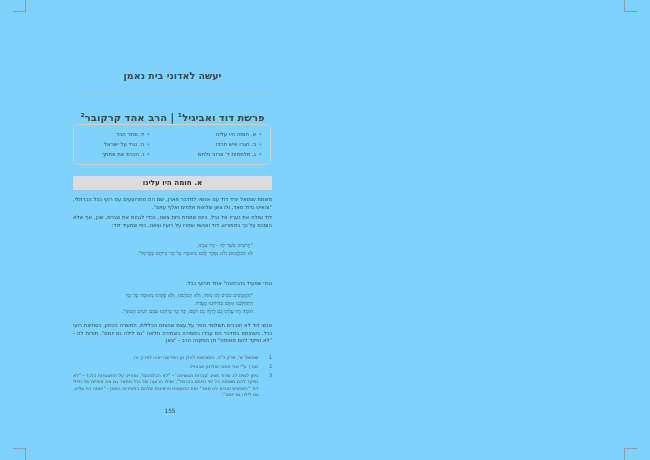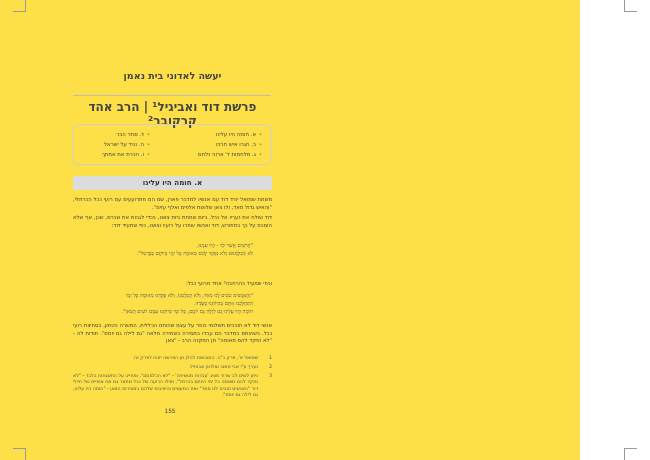--- a/index.html
+++ b/index.html
@@ -1,34 +1,34 @@
 <!DOCTYPE html>
 <html><head>
   <meta charset="utf-8">
   <style>
     * { box-sizing: border-box; margin: 0; padding: 0; }
     html, body {
       width: 650px; height: 460px; background: #ffffff; overflow: hidden;
       font-family: "DejaVu Sans", sans-serif; color: #333;
     }
-    .canvas { position: relative; width: 580px; height: 460px; background: #fde047; }
+    .canvas { position: relative; width: 650px; height: 460px; background: #7dd3fc; }
 
     
     .crop { position: absolute; background: #9a9a9a; }
 
     .title {
       position: absolute; left: 70px; top: 70px; width: 205px; text-align: center;
       font-size: 9.5px; font-weight: bold; color: #444; direction: rtl;
     }
     .title-rule {
       position: absolute; left: 73px; top: 95px; width: 198px; height: 1px; background: #bdbdbd;
     }
     .authors {
-      position: absolute; left: 70px; top: 100px; width: 205px; text-align: center;
-      font-size: 12px; color: #444; direction: rtl; font-weight: bold;
+      position: absolute; left: 70px; top: 112px; width: 205px; text-align: center;
+      font-size: 10px; color: #444; direction: rtl; font-weight: bold;
     }
 
     .toc {
       position: absolute; left: 73px; top: 124px; width: 198px; height: 41px;
       border: 1px solid #d0d0d0; border-radius: 5px; direction: rtl;
       display: flex; padding: 4px 8px 0 8px;
     }
     .toc-col { width: 50%; }
     .toc-item {
       font-size: 5.4px; color: #444; line-height: 10px; white-space: nowrap;

